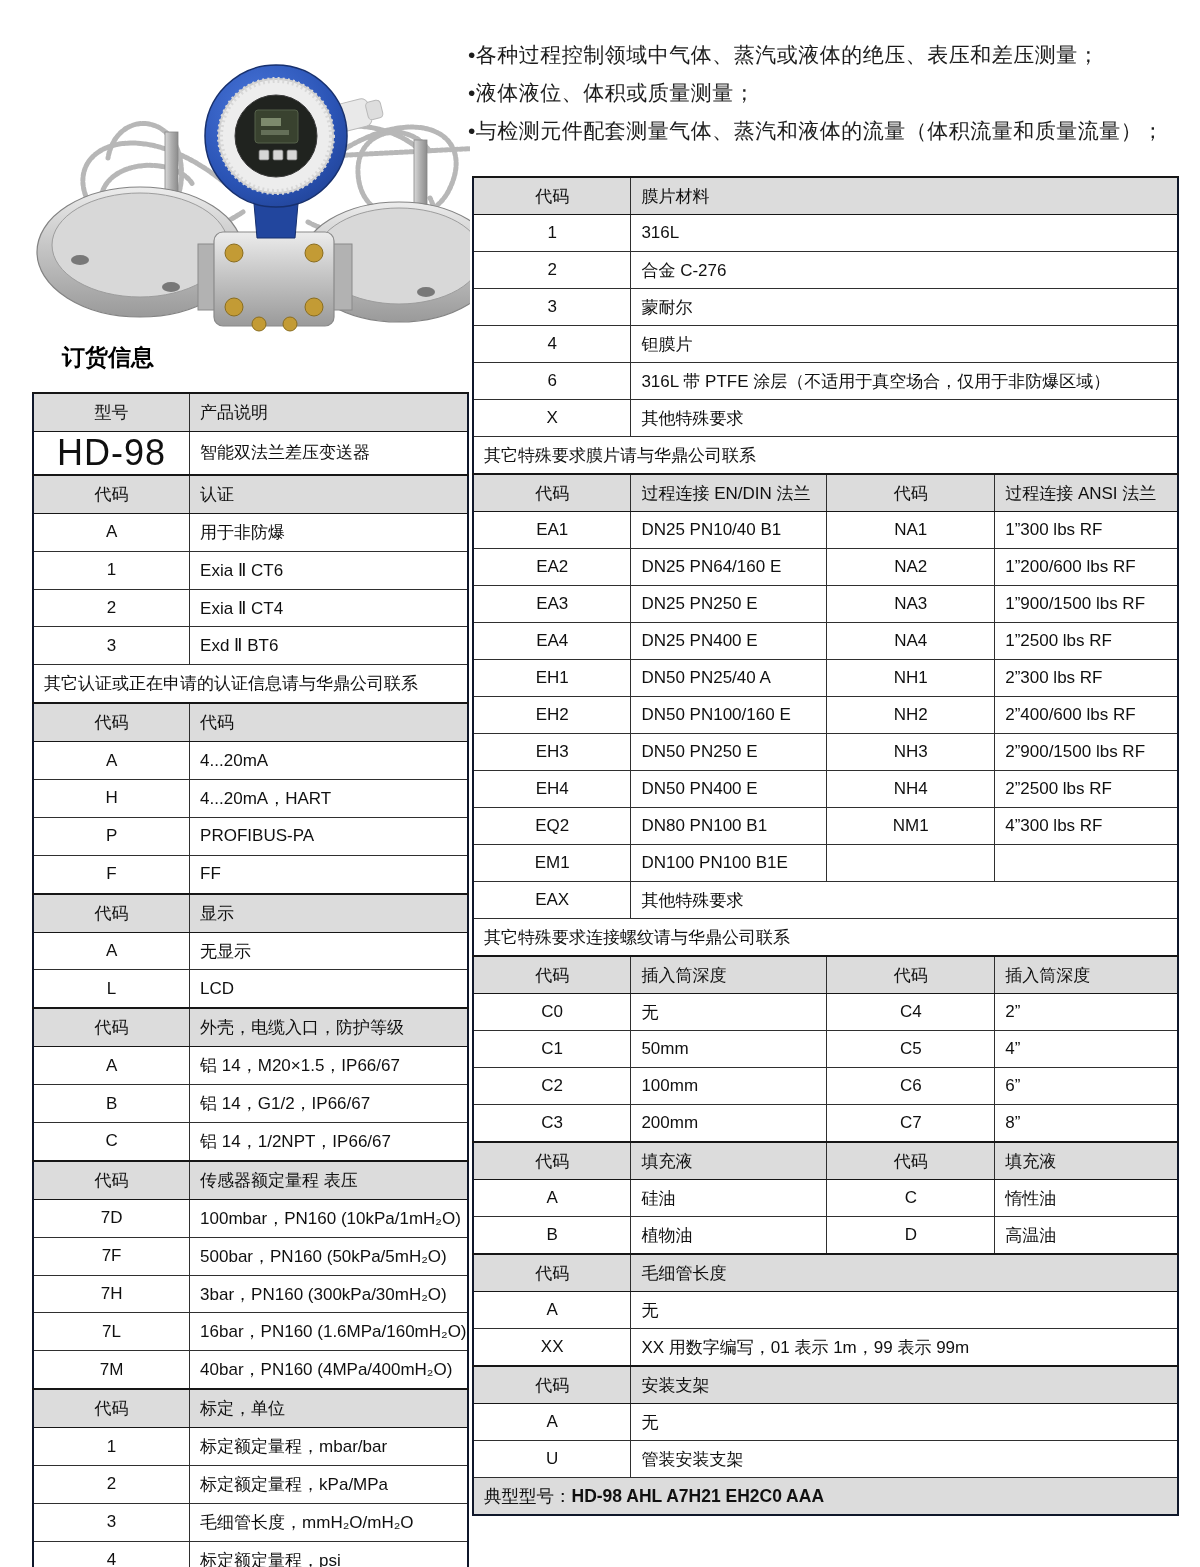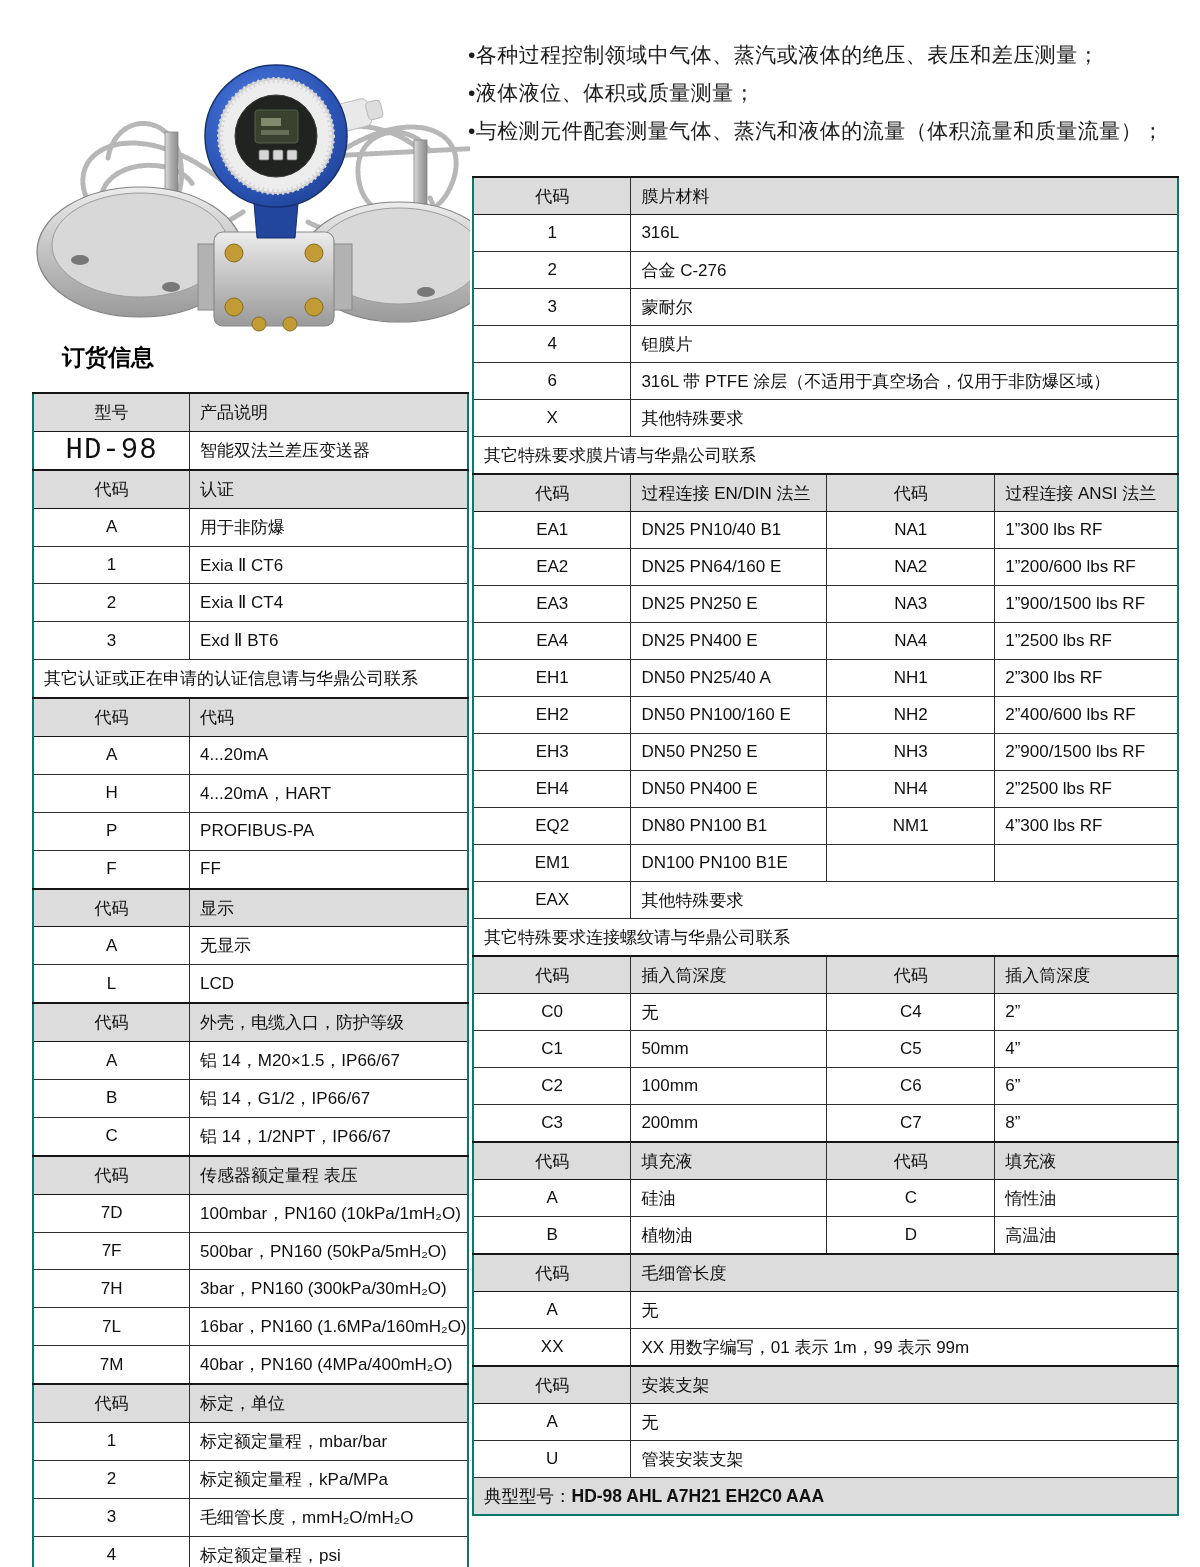--- a/index.html
+++ b/index.html
@@ -11,32 +11,32 @@
   .features{position:absolute; left:468px; top:36px; width:730px;}
   .feature{font-size:21px; line-height:38px; color:#1c1c1c; letter-spacing:0.5px; white-space:nowrap;}
   
   .order-title{position:absolute; left:62px; top:342px; font-size:23px; font-weight:bold; color:#000;}
   
   .photo-wrap{position:absolute; left:28px; top:40px; width:442px; height:298px;}
   
   .tbl-wrap{position:absolute;}
   #left-wrap{left:32px; top:392px; width:437px;}
   #right-wrap{left:472px; top:176px; width:707px;}
-  table{border-collapse:collapse; table-layout:fixed; width:100%; border:2px solid #0f766e;}
+  table{border-collapse:collapse; table-layout:fixed; width:100%; border:2px solid #0f172a;}
   td{
     border:1px solid #2f2f2f; padding:0 8px; font-size:17px; color:#101010;
     white-space:nowrap; overflow:hidden; vertical-align:middle;
   }
   #left-table td{height:36.9px;}
   #right-table td{height:36px;}
   td.code{text-align:center; padding:0 2px;}
   td.desc{text-align:left; padding-left:10px;}
   tr.hdr td{background:#dcdcdc; border-top:2px solid #161616; border-bottom:1.5px solid #161616;}
   tr.typ td{background:#dcdcdc;}
-  td.model{font-family:Liberation Mono, monospace; font-size:29px; letter-spacing:1px;margin-top:45px;}
+  td.model{font-family:Liberation Sans, sans-serif; font-size:36px; letter-spacing:1px;margin-top:45px;}
   .bold{font-weight:bold;text-align:right;}
   tr.typ td span{font-size:17.5px;}
 </style>
 </head>
 <body>
 
 <div id="page">
 
   <div class="photo-wrap">
     <svg width="442" height="298" viewBox="0 0 442 298" xmlns="http://www.w3.org/2000/svg">

